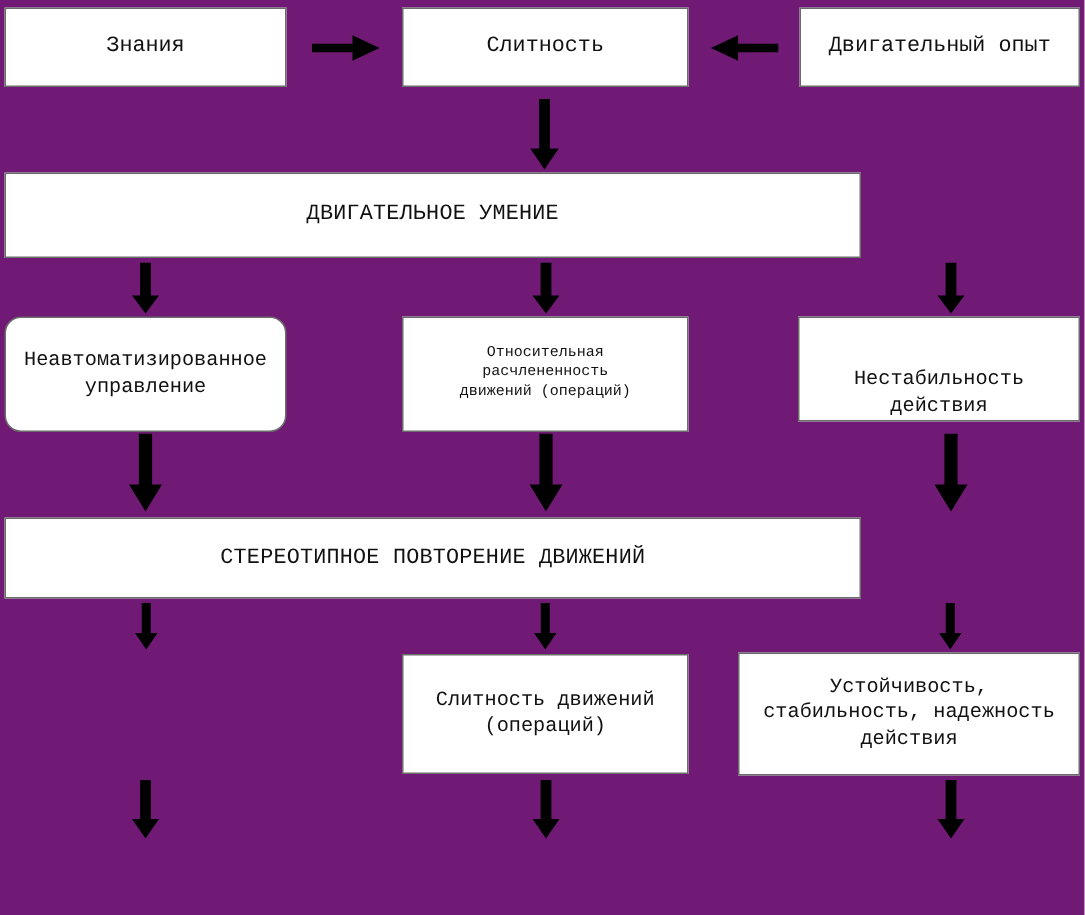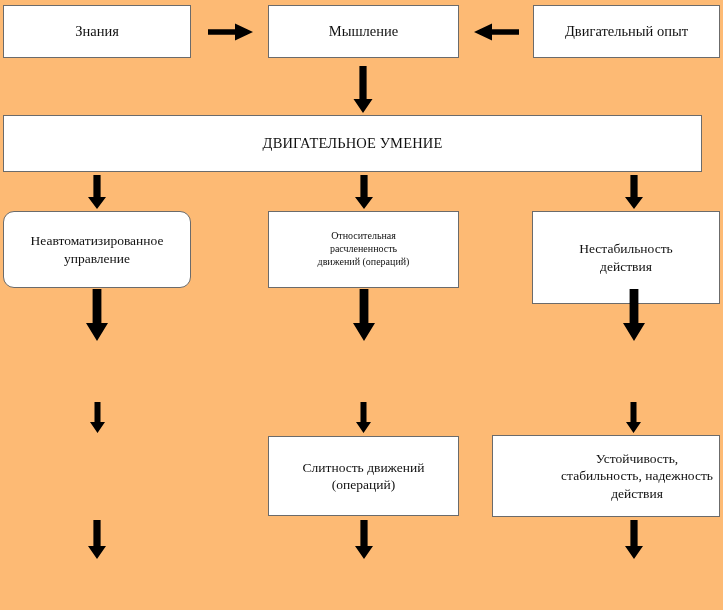--- a/index.html
+++ b/index.html
@@ -4,22 +4,22 @@
 <style>
   html, body {
     margin: 0;
     padding: 0;
     background: #ffffff;
   }
   #diagram {
     position: relative;
     width: 723px;
     height: 610px;
-    background: #fdba74;
-    font-family: Liberation Serif, serif;
+    background: #701a75;
+    font-family: Liberation Mono, monospace;
     overflow: hidden;
   }
   .box {
     position: absolute;
     box-sizing: border-box;
     border: 1.5px solid #6b6b6b;
     background: #ffffff;
     display: flex;
     align-items: center;
     justify-content: center;
@@ -33,37 +33,37 @@
     white-space: pre-line;
   }
   
   .b-znaniya   { left: 3px;   top: 5px;   width: 188px; height: 53px; font-size: 14.5px; }
   .b-myshlenie { left: 268px; top: 5px;   width: 191px; height: 53px; font-size: 14.5px; }
   .b-opyt      { left: 533px; top: 5px;   width: 187px; height: 53px; font-size: 14.5px; text-align: center; }
 
   
   .banner {
     left: 3px;
-    width: 699px;
+    width: 571px;
     font-size: 14.5px;
     letter-spacing: 0.15px;
   }
   .b-umenie    { top: 115px; height: 57px; }
   .b-stereotip { top: 345px; height: 54px; }
   .b-navyk     { top: 561px; height: 45px; }
 
   
   .b-neavtomat { left: 3px;   top: 211px; width: 188px; height: 77px; font-size: 13.5px; border-radius: 11px; }
   .b-otnosit   { left: 268px; top: 211px; width: 191px; height: 77px; font-size: 10px; }
-  .b-nestabil  { left: 532px; top: 211px; width: 188px; height: 93px; font-size: 13.5px; }
+  .b-nestabil  { left: 532px; top: 211px; width: 188px; height: 70px; font-size: 13.5px; align-items: flex-end; }
 
   
   .b-avtomat   { left: 3px;   top: 435px; width: 229px; height: 83px; font-size: 13.5px; }
   .b-slitnost  { left: 268px; top: 436px; width: 191px; height: 80px; font-size: 13.5px; }
-  .b-ustoich   { left: 492px; top: 435px; width: 228px; height: 82px; font-size: 13.5px; justify-content: flex-end; }
+  .b-ustoich   { left: 492px; top: 435px; width: 228px; height: 82px; font-size: 13.5px; }
 
   
   .arrow {
     position: absolute;
     line-height: 0;
   }
   .arrow svg { display: block; }
 </style>
 </head>
 <body>
@@ -74,21 +74,21 @@
     <span class="txt">Знания</span>
   </div>
 
   <div class="arrow" style="left:208px; top:22px;">
     <svg width="46" height="20" viewBox="0 0 46 20">
       <path d="M0 7.2 H27 V1.5 L45 10 L27 18.5 V12.8 H0 Z" fill="#000000"></path>
     </svg>
   </div>
 
   <div class="box b-myshlenie">
-    <span class="txt">Мышление</span>
+    <span class="txt">Слитность</span>
   </div>
 
   <div class="arrow" style="left:473px; top:22px;">
     <svg width="46" height="20" viewBox="0 0 46 20">
       <path d="M46 7.2 H19 V1.5 L1 10 L19 18.5 V12.8 H46 Z" fill="#000000"></path>
     </svg>
   </div>
 
   <div class="box b-opyt">
     <span class="txt">Двигательный опыт</span>
@@ -143,20 +143,23 @@
     <svg width="24" height="53" viewBox="0 0 24 53">
       <path d="M7.6 0 H16.4 V34 H23 L12 52 L1 34 H7.6 Z" fill="#000000"></path>
     </svg>
   </div>
   <div class="arrow" style="left:622px; top:289px;">
     <svg width="24" height="53" viewBox="0 0 24 53">
       <path d="M7.6 0 H16.4 V34 H23 L12 52 L1 34 H7.6 Z" fill="#000000"></path>
     </svg>
   </div>
 
+  <div class="box banner b-stereotip">
+    <span class="txt">СТЕРЕОТИПНОЕ ПОВТОРЕНИЕ ДВИЖЕНИЙ</span>
+  </div>
 
   <div class="arrow" style="left:89px; top:402px;">
     <svg width="17" height="32" viewBox="0 0 17 32">
       <path d="M5.5 0 H11.5 V20 H16 L8.5 31 L1 20 H5.5 Z" fill="#000000"></path>
     </svg>
   </div>
   <div class="arrow" style="left:355px; top:402px;">
     <svg width="17" height="32" viewBox="0 0 17 32">
       <path d="M5.5 0 H11.5 V20 H16 L8.5 31 L1 20 H5.5 Z" fill="#000000"></path>
     </svg>

